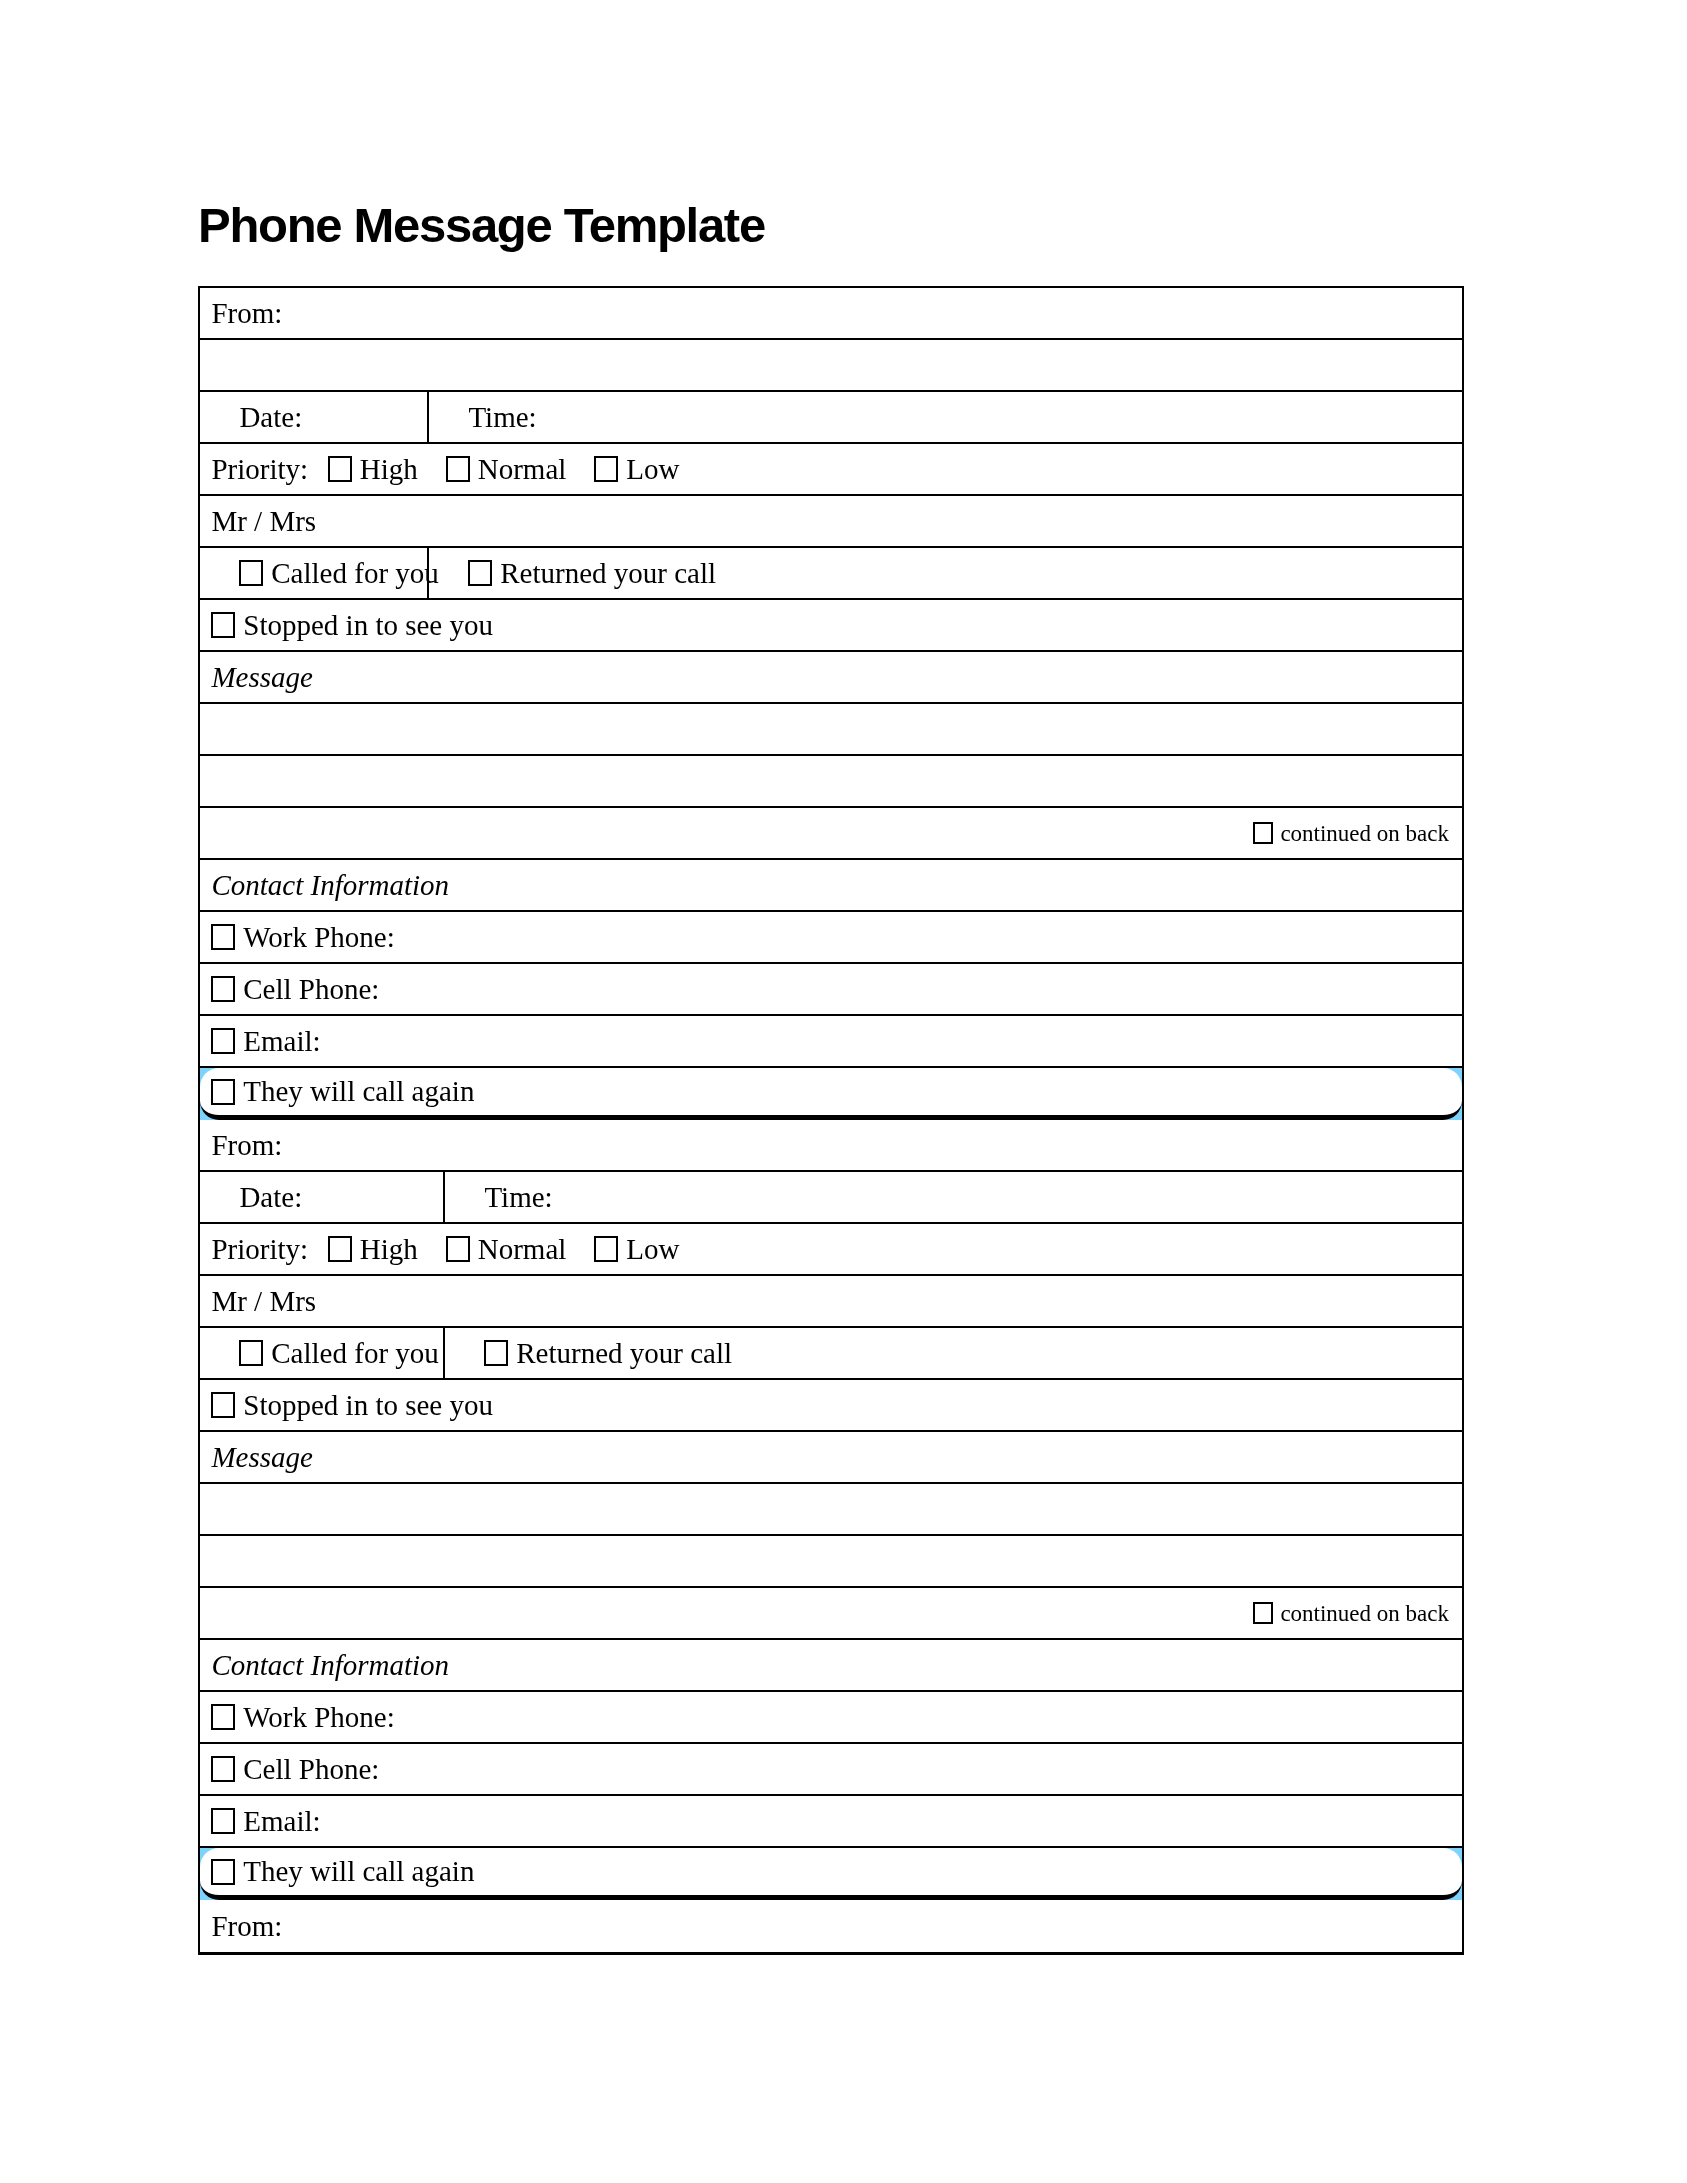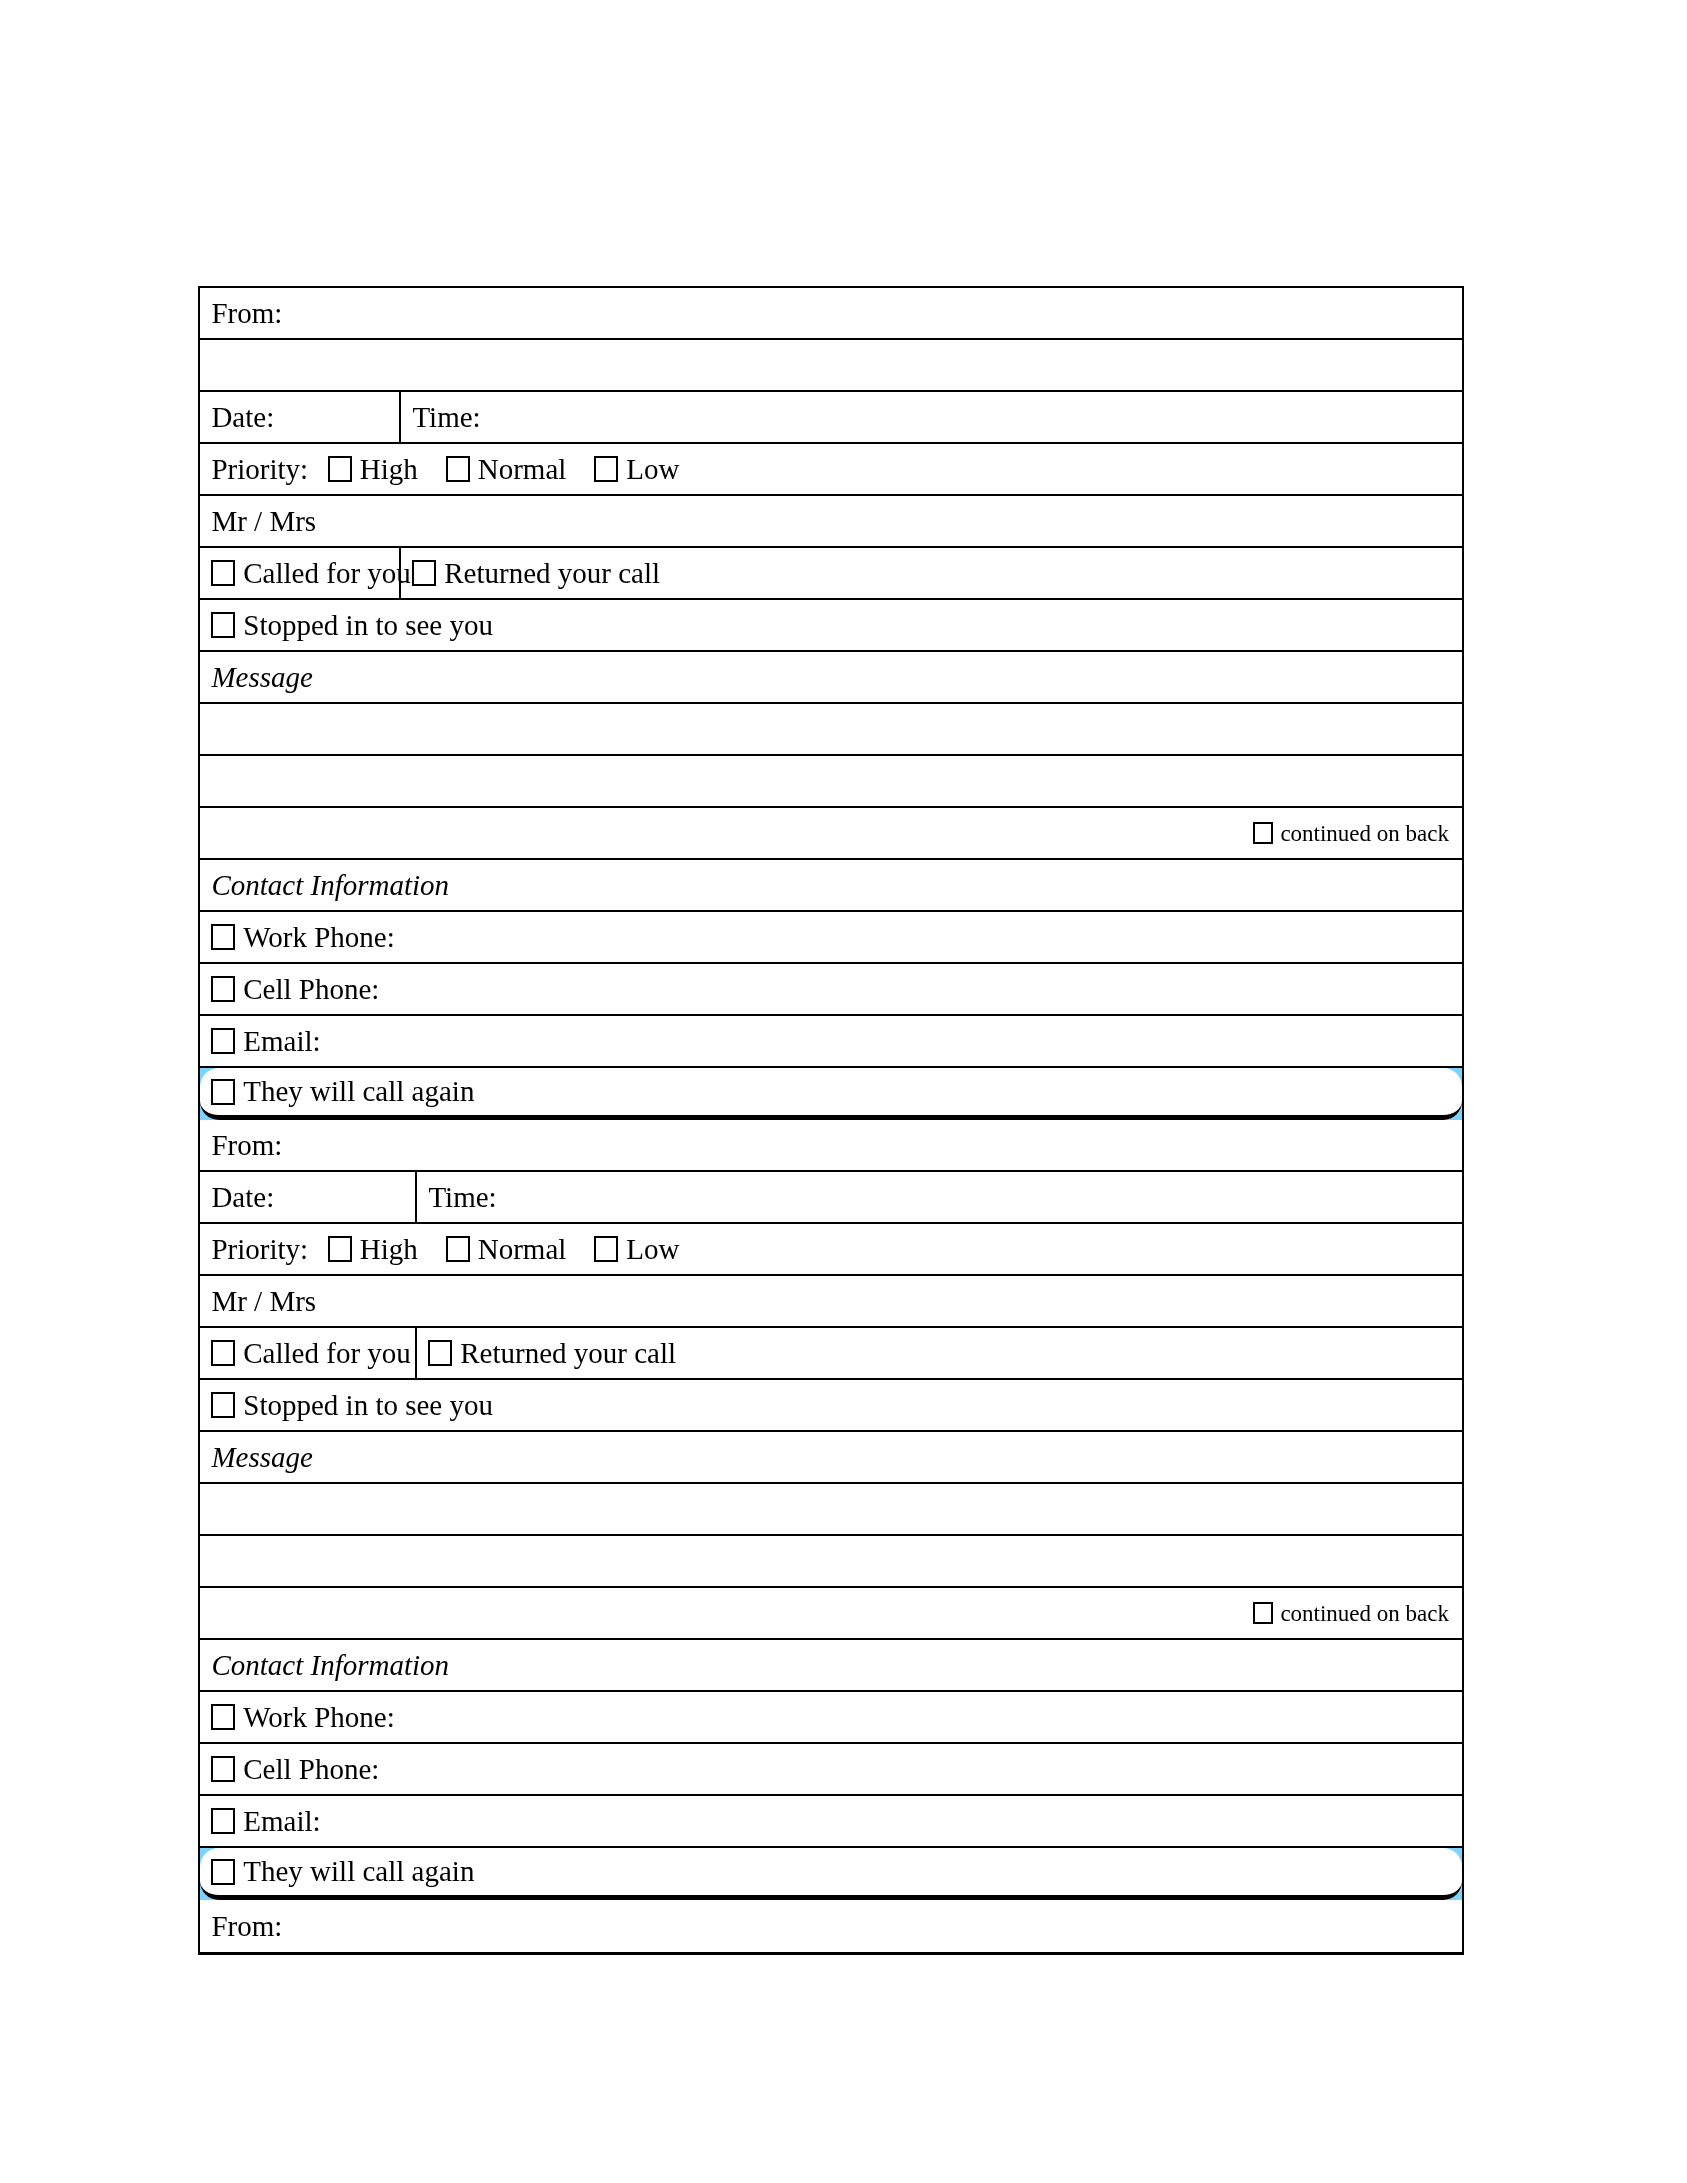--- a/index.html
+++ b/index.html
@@ -29,21 +29,21 @@
     border-bottom:2.6px solid #000;
     padding-left:11.4px;
     font-size:29px; line-height:1; white-space:nowrap;
     background:#fff;
   }
   .row.thick { border-bottom-width:5.2px;border-radius:19px; }
   .row.last  { border-bottom:none; }
   .row.split { padding-left:0; }
   .cell {
     display:flex; align-items:center;
-    height:100%; box-sizing:border-box; padding-left:11.4px;
+    height:100%; box-sizing:border-box; padding-left:11.4px;margin-left:28px;
   }
   .cell.cleft { border-right:2.6px solid #000; }
   .w230 { width:201px; }
   .w248 { width:217px; }
   .cell.cright { flex:1;border-radius:16px; }
   .cb {
     flex:0 0 auto; display:inline-block;
     width:20px; height:22px;
     border:2.6px solid #000; background:#fff;
     margin-right:7.9px;
@@ -56,20 +56,21 @@
     font-size:23px;
   }
   .continued .cb { width:16.6px; height:18.3px; margin-right:7px; }
   .lbl { display:inline-block; }
 </style>
 </head>
 <body>
 
 <div class="page">
 
+  <div class="title">Phone Message Template</div>
 
   <div class="doc-table">
 
     <div class="row">
       <span class="lbl">From:</span>
     </div>
     <div class="row"></div>
 
     <div class="row split">
       <div class="cell cleft w230">

